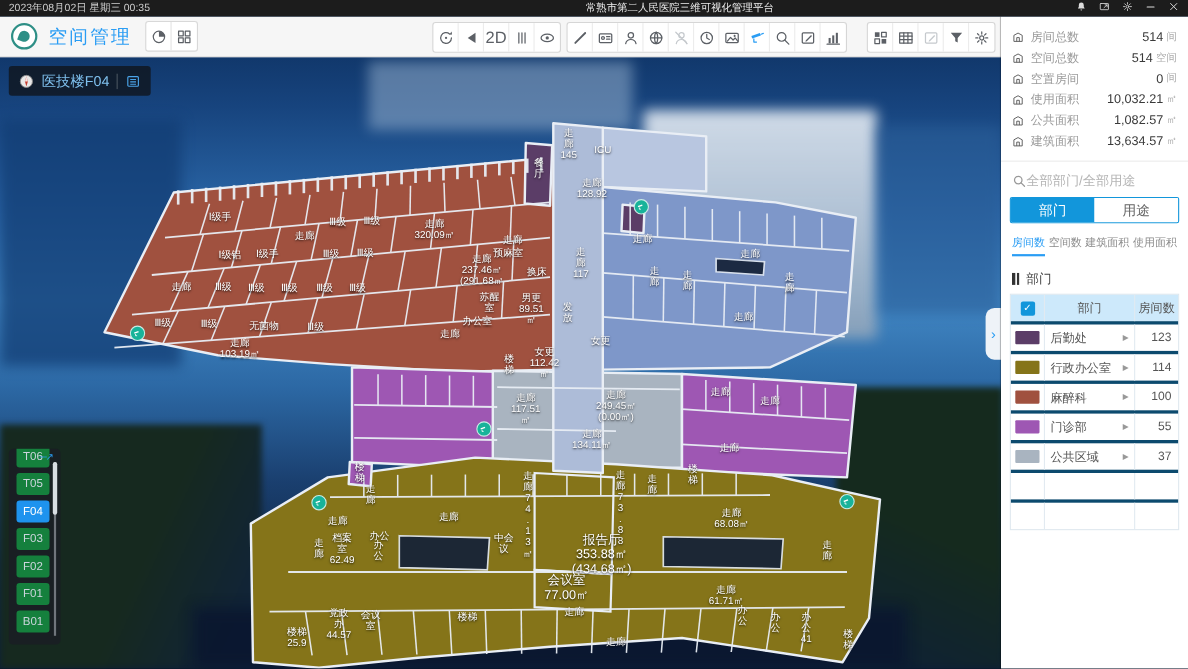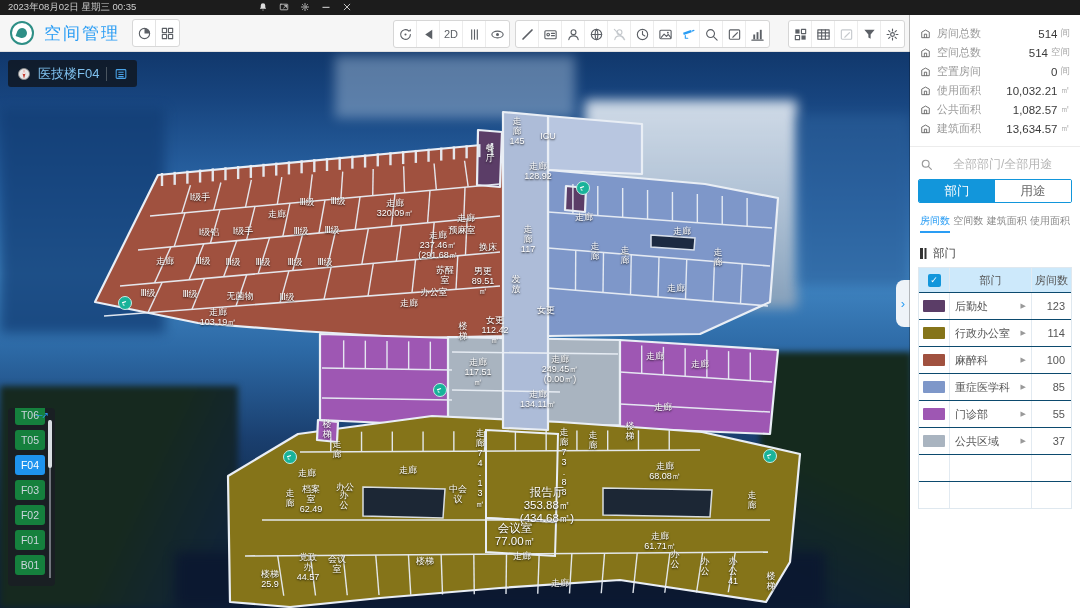--- a/index.html
+++ b/index.html
@@ -18,21 +18,21 @@
 .module-title{color:#2a9df4;font-size:17px;margin:0 12px 0 10px;letter-spacing:2px}
 .seg{display:flex;border:1px solid #d8d8d8;border-radius:3px;overflow:hidden;background:#fff}
 .seg .tbtn{border-right:1px solid #e3e3e3}
 .tgroup{position:absolute;top:5px;display:flex;border:1px solid #d6d6d6;background:#fff;border-radius:3px}
 #tg1{left:393px}#tg2{left:515px}#tg3{left:788px}
 .tbtn{width:23px;height:26px;display:flex;align-items:center;justify-content:center;color:#5c6066;border-right:1px solid #ececec;cursor:pointer}
 .tbtn:last-child{border-right:none}
 .tbtn.active{color:#2a9df4}
 .tbtn.disabled{color:#c5c9cd}
 .tbtn .ic{width:15px;height:15px}
-.t2d{font-size:11px;color:#5c6066}
+.t2d{font-size:15px;color:#5c6066}
 
 .scene{position:absolute;inset:0;z-index:1}
 .sky{position:absolute;inset:0;background:linear-gradient(180deg,#0a2a57 0%,#17447e 16%,#2b67a8 32%,#4187c4 45%,#2c68a4 58%,#1a3f6f 72%,#102948 85%,#0c1e3a 100%)}
 .bgb{position:absolute;filter:blur(6px)}
 #bg1{left:585px;top:100px;width:212px;height:208px;background:linear-gradient(180deg,#e4ebf3,#b9c7d6 55%,#8da3ba);opacity:.9;border-radius:3px}
 #bg2{left:0;top:108px;width:165px;height:225px;background:#123d74;opacity:.75}
 #bg3{left:335px;top:56px;width:240px;height:62px;background:#9fb9d4;opacity:.5}
 #bg4{left:798px;top:115px;width:112px;height:170px;background:#2a5d97;opacity:.6}
 #gl{left:0;top:386px;width:238px;height:222px;background:linear-gradient(115deg,#16291f 55%,#0f2240);filter:blur(3px)}
 #gr{left:760px;top:352px;width:152px;height:256px;background:linear-gradient(205deg,#152a1e 50%,#0e2038);filter:blur(3px)}
@@ -60,34 +60,34 @@
 
 .sidepanel{position:absolute;right:0;top:15px;width:170px;height:593px;background:#fff;z-index:45;box-shadow:-1px 0 0 rgba(0,0,0,.25)}
 .sp-head{height:36px;border-bottom:1px solid #eaeaea;display:flex;align-items:center;padding-left:12px;color:#2a9df4;font-size:15px;background:#fbfbfb}
 .stats{padding:9px 10px 4px}
 .stat{display:flex;align-items:center;height:19px;font-size:11px}
 .stat .ic{width:11px;height:11px;color:#555;margin-right:6px;flex:none}
 .stat .lb{color:#9b9b9b}
 .stat .vl{margin-left:auto;color:#3a3a3a;font-size:11.5px}
 .stat .un{color:#aaa;font-size:9.5px;margin-left:3px}
 .hr{border-top:1px solid #ececec;margin:4px 0 0}
-.search{display:flex;align-items:center;gap:20px;margin:10px 10px 8px;color:#b0b0b0}
+.search{display:flex;align-items:center;gap:0;margin:10px 10px 8px;color:#b0b0b0}
 .search .ic{width:13px;height:13px;color:#999;flex:none}
 .search input{border:none;outline:none;font-size:12px;color:#555;width:125px;background:transparent;font-family:inherit}
 .search input::placeholder{color:#b5b5b5}
 .tabs{display:flex;margin:4px 8px 0;border:1px solid #1296db;border-radius:2px;overflow:hidden;height:24px}
 .tab{flex:1;display:flex;align-items:center;justify-content:center;font-size:12.5px;color:#666;background:#fff;cursor:pointer}
 .tab.active{background:#1296db;color:#fff}
 .subtabs{display:flex;justify-content:space-between;margin:11px 10px 0;font-size:10px;color:#8a8a8a}
 .subtab{cursor:pointer;padding-bottom:3px}
 .subtab.active{color:#2a9df4;border-bottom:2px solid #2a9df4}
 .section{display:flex;align-items:center;gap:5px;margin:13px 10px 6px;font-size:11.5px;color:#444}
 .sec-bars{width:8px;height:11px}
 .dtable{margin:0 8px;border:1px solid #dfe8ef;font-size:11px;background:#fff}
-.drow{display:flex;height:27px;align-items:center;border-top:1px solid #0c4a6e}
+.drow{display:flex;height:27px;align-items:center;border-top:3px solid #0c4a6e}
 .drow:first-child{border-top:none}
 .dhead{background:#cde9fb;color:#4a87ad;height:24px}
 .c1{width:30px;display:flex;justify-content:center;align-items:center;height:100%}
 .c2{flex:1;display:flex;align-items:center;gap:4px;color:#555;border-left:1px solid #e2eaf1;height:100%;padding:0 5px}
 .dhead .c2{justify-content:center}
 .c3{width:40px;border-left:1px solid #e2eaf1;height:100%;display:flex;align-items:center;justify-content:flex-end;padding-right:6px;color:#555}
 .dhead .c3{justify-content:center;padding-right:0}
 .swatch{width:22px;height:12px;border-radius:1px;flex:none}
 .rarrow{margin-left:auto;color:#999;font-size:7px}
 .checkbox{width:13px;height:13px;background:#1296db;border-radius:2px;color:#fff;font-size:9px;display:flex;align-items:center;justify-content:center;line-height:1}
@@ -406,20 +406,21 @@
         </div>
       <div class="fl-track"></div>
       <div class="fl-thumb"></div>
     </div>
 
     <div class="handle">›</div>
   </div>
 
   <div class="titlebar">
     <span class="tb-date">2023年08月02日 星期三 00:35</span>
+    <span class="tb-title">常熟市第二人民医院三维可视化管理平台</span>
     <span class="tb-icons" id="tb-icons">
         <span><svg class="ic " viewBox="0 0 16 16" fill="none" stroke="currentColor" stroke-width="1.2" stroke-linecap="round" stroke-linejoin="round">
             <path d="M8 2a3.6 3.6 0 0 0-3.6 3.6v2.7L3 10.6h10l-1.4-2.3V5.6A3.6 3.6 0 0 0 8 2z" fill="currentColor" stroke="none"></path>
             <path d="M6.7 12.2a1.3 1.3 0 0 0 2.6 0z" fill="currentColor" stroke="none"></path>
           </svg></span>
         <span><svg class="ic " viewBox="0 0 16 16" fill="none" stroke="currentColor" stroke-width="1.2" stroke-linecap="round" stroke-linejoin="round">
             <rect x="2" y="3.5" width="12" height="9" rx="1"></rect>
             <path d="M7.5 9.5l4.5-4M12 8.5V5.5H9"></path>
           </svg></span>
         <span><svg class="ic " viewBox="0 0 16 16" fill="none" stroke="currentColor" stroke-width="1.2" stroke-linecap="round" stroke-linejoin="round">
@@ -706,30 +707,20 @@
             <span class="swatch" style="background:#a0513f"></span>
           </div>
           <div class="c2">
             <span>麻醉科</span>
             <span class="rarrow">▶</span>
           </div>
           <div class="c3">100</div>
         </div>
         <div class="drow">
           <div class="c1">
-            <span class="swatch" style="background:#7e97c9"></span>
-          </div>
-          <div class="c2">
-            <span>重症医学科</span>
-            <span class="rarrow">▶</span>
-          </div>
-          <div class="c3">85</div>
-        </div>
-        <div class="drow">
-          <div class="c1">
             <span class="swatch" style="background:#9e57b3"></span>
           </div>
           <div class="c2">
             <span>门诊部</span>
             <span class="rarrow">▶</span>
           </div>
           <div class="c3">55</div>
         </div>
         <div class="drow">
           <div class="c1">

